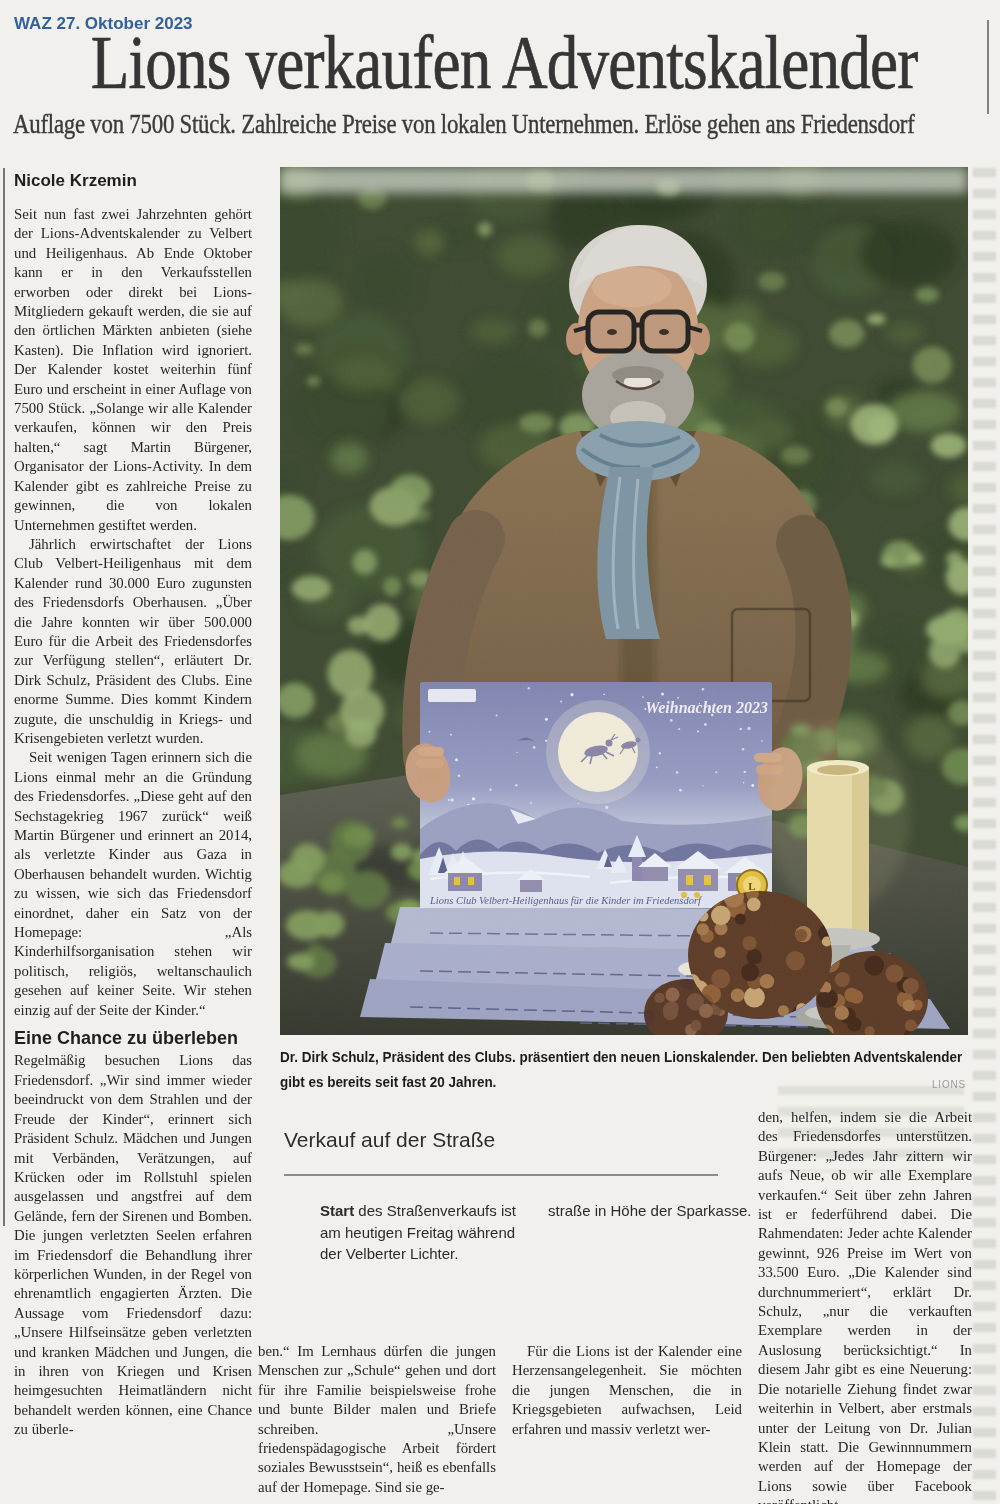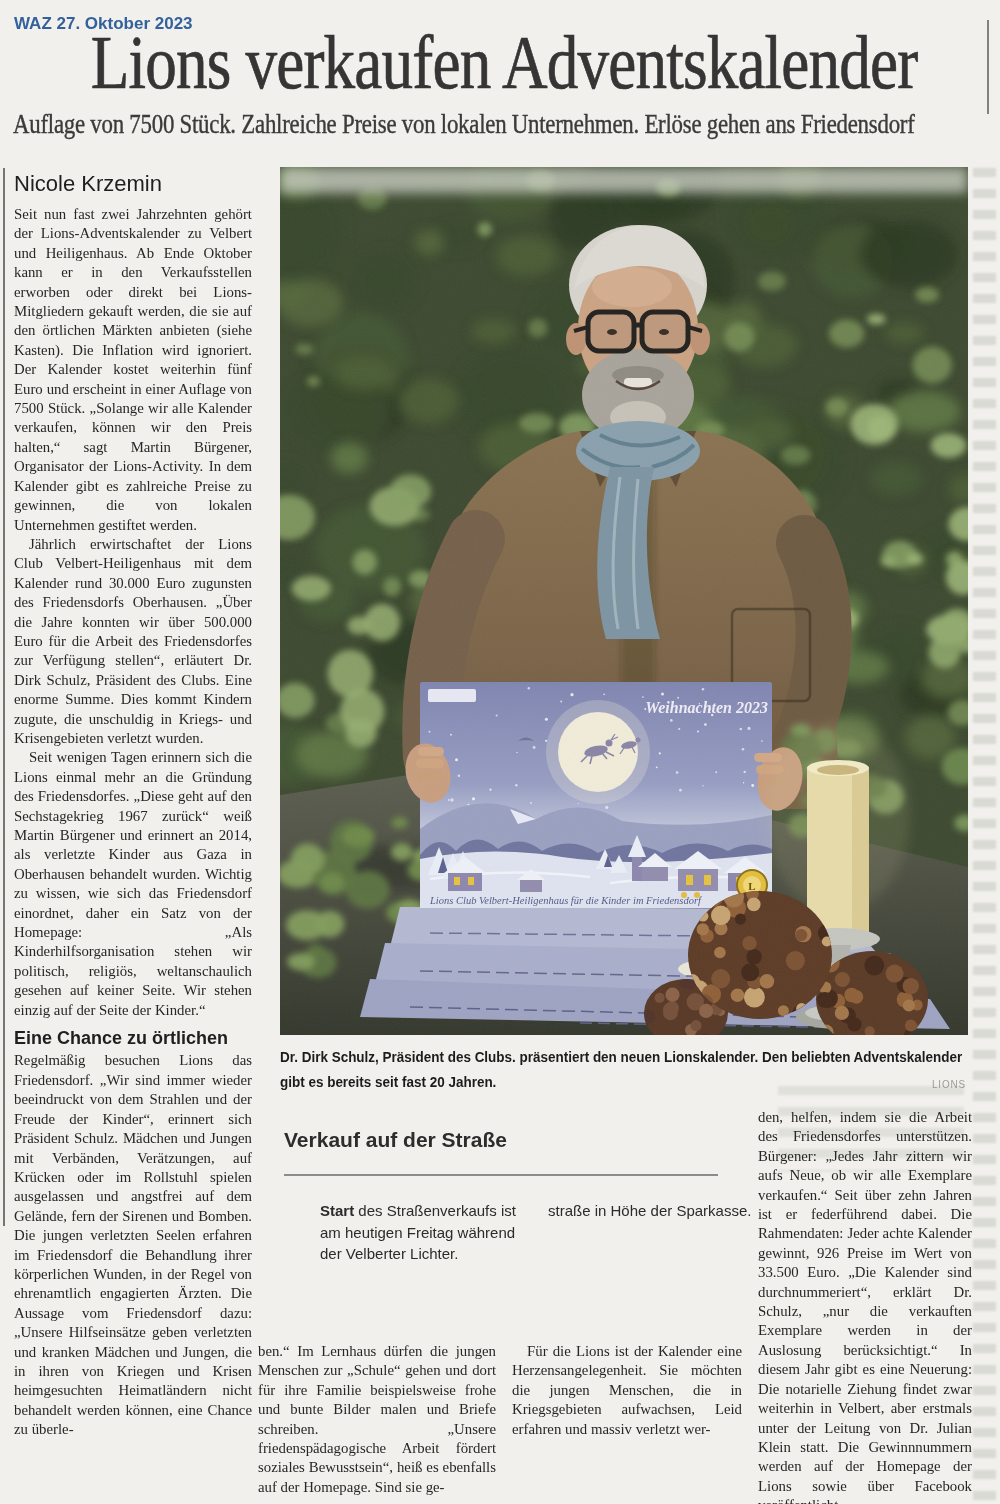--- a/index.html
+++ b/index.html
@@ -15,38 +15,38 @@
   .headline{position:absolute;left:0;top:21px;width:1000px;text-align:center;white-space:nowrap;}
   .headline span{display:inline-block;transform:scaleX(.82);transform-origin:center top;
     font-size:77px;line-height:82px;color:#353535;letter-spacing:-1px;
     -webkit-text-stroke:.7px #353535;}
   .subhead{position:absolute;left:13px;top:109px;width:1155px;white-space:nowrap;
     transform:scaleX(.847);transform-origin:left top;
     font-size:27px;color:#3b3b3b;-webkit-text-stroke:.4px #3b3b3b;letter-spacing:-.3px;}
   
   .left-rule{position:absolute;left:3px;top:168px;width:2px;height:1058px;background:#4c4c4c;opacity:.75;}
   .byline{position:absolute;left:14px;top:171px;
-    font-family:"Liberation Sans",sans-serif;font-weight:normal;font-size:22px;color:#1f1f1f;}
+    font-family:"Liberation Sans",sans-serif;font-weight:bold;font-size:17px;color:#1f1f1f;}
   .serif{font-size:14.8px;line-height:19.4px;text-align:justify;hyphens:auto;-webkit-hyphens:auto;}
   .serif p{margin:0;}
   .serif p.ind{text-indent:15px;}
   .col1{position:absolute;left:14px;top:205px;width:238px;height:1299px;overflow:hidden;}
   .subsection{font-family:"Liberation Sans",sans-serif;font-weight:bold;font-size:18px;
     color:#1f1f1f;margin:9px 0 3px;text-align:left;}
   
   .photo{position:absolute;left:280px;top:167px;width:688px;height:868px;background:#41503a;}
   .photo svg{display:block;}
   .caption{position:absolute;left:280px;top:1044px;width:766px;
     transform:scaleX(.898);transform-origin:left top;
     font-family:"Liberation Sans",sans-serif;font-weight:bold;font-size:15px;line-height:25px;color:#1c1c1c;}
   .credit{position:absolute;right:2px;top:28px;font-weight:normal;font-size:11px;
     color:#9b9b9b;letter-spacing:1px;}
   
   .box-head{position:absolute;left:284px;top:1128px;
-    font-family:"Liberation Sans",sans-serif;font-weight:bold;font-size:21px;color:#2d2d2d;}
+    font-family:"Liberation Sans",sans-serif;font-weight:normal;font-size:21px;color:#2d2d2d;}
   .box-rule{position:absolute;left:284px;top:1174px;width:434px;height:2px;background:#8c8c8c;}
   .boxcol{position:absolute;top:1200px;font-family:"Liberation Sans",sans-serif;
     font-size:15px;line-height:21.5px;color:#2b2b2b;margin-left:36px;}
   .boxcolA{left:284px;width:198px;}
   .boxcolB{left:512px;width:212px;}
   .box-item{margin:0 0 21px;}
   
   .low2{position:absolute;left:258px;top:1342px;width:238px;height:164px;overflow:hidden;}
   .low3{position:absolute;left:512px;top:1342px;width:230px;height:164px;overflow:hidden;}
   .col4{position:absolute;left:758px;top:1108px;width:214px;height:400px;overflow:hidden;}
@@ -65,21 +65,21 @@
 <div class="top-right-rule"></div>
 <h1 class="headline" style="margin:0;font-weight:normal"><span>Lions verkaufen Adventskalender</span></h1>
 <div class="subhead">Auflage von 7500 Stück.  Zahlreiche Preise von lokalen Unternehmen. Erlöse gehen ans Friedensdorf</div>
 
 <div class="left-rule"></div>
 <div class="byline">Nicole Krzemin</div>
 <div class="col1 serif">
   <p>Seit nun fast zwei Jahrzehnten gehört der Lions-Adventskalender zu Velbert und Heiligenhaus. Ab Ende Oktober kann er in den Verkaufsstellen erworben oder direkt bei Lions-Mitgliedern gekauft werden, die sie auf den örtlichen Märkten anbieten (siehe Kasten). Die Inflation wird ignoriert. Der Kalender kostet weiterhin fünf Euro und erscheint in einer Auflage von 7500 Stück. „Solange wir alle Kalender verkaufen, können wir den Preis halten,“ sagt Martin Bürgener, Organisator der Lions-Activity. In dem Kalender gibt es zahlreiche Preise zu gewinnen, die von lokalen Unternehmen gestiftet werden.</p>
   <p class="ind">Jährlich erwirtschaftet der Lions Club Velbert-Heiligenhaus mit dem Kalender rund 30.000 Euro zugunsten des Friedensdorfs Oberhausen. „Über die Jahre konnten wir über 500.000 Euro für die Arbeit des Friedensdorfes zur Verfügung stellen“, erläutert Dr. Dirk Schulz, Präsident des Clubs. Eine enorme Summe. Dies kommt Kindern zugute, die unschuldig in Kriegs- und Krisengebieten verletzt wurden.</p>
   <p class="ind">Seit wenigen Tagen erinnern sich die Lions einmal mehr an die Gründung des Friedensdorfes. „Diese geht auf den Sechstagekrieg 1967 zurück“ weiß Martin Bürgener und erinnert an 2014, als verletzte Kinder aus Gaza in Oberhausen behandelt wurden. Wichtig zu wissen, wie sich das Friedensdorf einordnet, daher ein Satz von der Homepage: „Als Kinderhilfsorganisation stehen wir politisch, religiös, weltanschaulich gesehen auf keiner Seite. Wir stehen einzig auf der Seite der Kinder.“</p>
-  <div class="subsection">Eine Chance zu örtlichen</div>
+  <div class="subsection">Eine Chance zu überleben</div>
   <p>Regelmäßig besuchen Lions das Friedensdorf. „Wir sind immer wieder beeindruckt von dem Strahlen und der Freude der Kinder“, erinnert sich Präsident Schulz. Mädchen und Jungen mit Verbänden, Verätzungen, auf Krücken oder im Rollstuhl spielen ausgelassen und angstfrei auf dem Gelände, fern der Sirenen und Bomben. Die jungen verletzten Seelen erfahren im Friedensdorf die Behandlung ihrer körperlichen Wunden, in der Regel von ehrenamtlich engagierten Ärzten. Die Aussage vom Friedensdorf dazu: „Unsere Hilfseinsätze geben verletzten und kranken Mädchen und Jungen, die in ihren von Kriegen und Krisen heimgesuchten Heimatländern nicht behandelt werden können, eine Chance zu überle-</p>
 </div>
 
 <div class="photo">
 <svg width="688" height="868" viewBox="0 0 688 868" xmlns="http://www.w3.org/2000/svg">
   <defs>
     <linearGradient id="jacketGrad" x1="0" y1="0" x2="0" y2="1">
       <stop offset="0" stop-color="#8a7251"></stop>
           <stop offset=".6" stop-color="#7b6448"></stop>
           <stop offset="1" stop-color="#695438"></stop>

